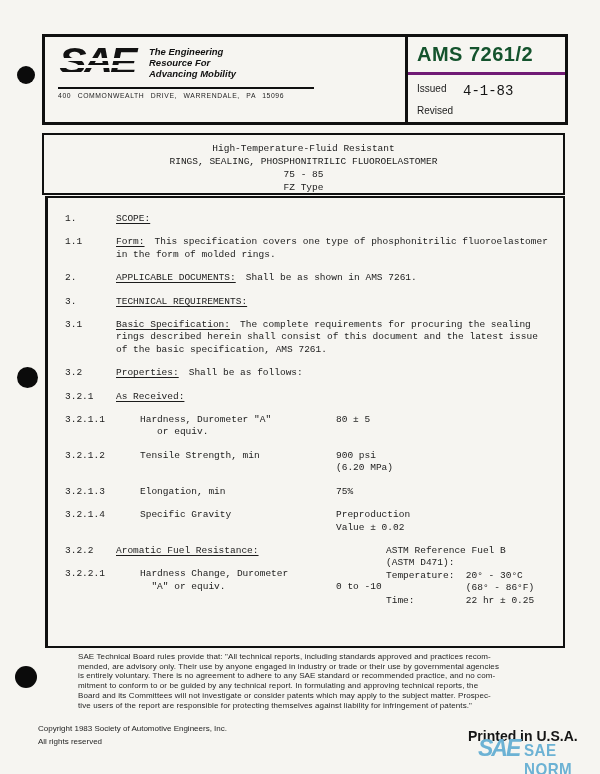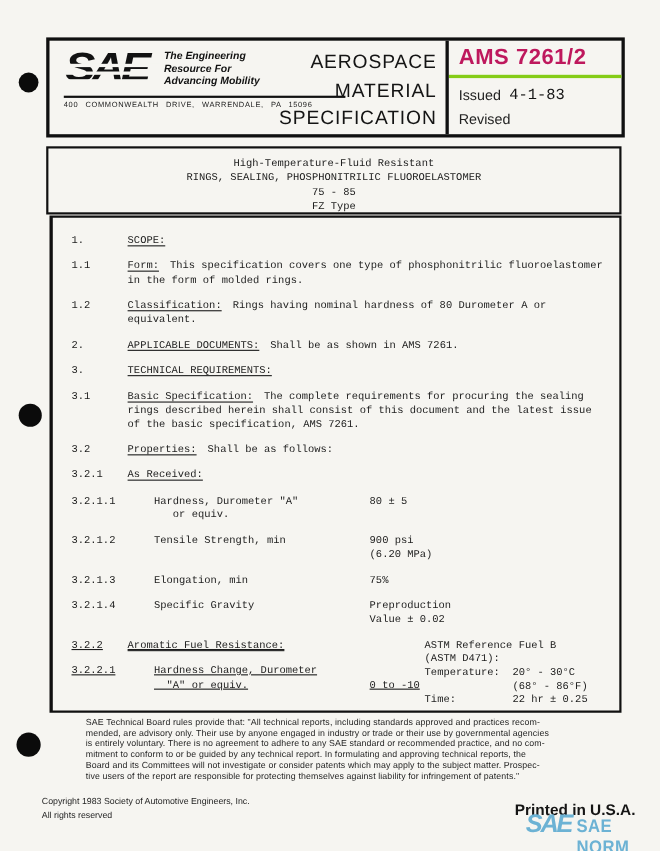--- a/index.html
+++ b/index.html
@@ -40,27 +40,27 @@
     font-family:"Liberation Sans", sans-serif; font-size:6.8px; letter-spacing:0.6px;
     word-spacing:4px; color:#222;
   }
   .doc-type {
     position:absolute; right:8px; top:7px; text-align:right;
     font-family:"Liberation Sans", sans-serif; font-size:17.5px; line-height:25.5px;
     letter-spacing:0.8px; white-space:pre-line; color:#141414;
   }
   .header-right { flex:1; display:flex; flex-direction:column; }
   .ams-box {
-    height:48px; border-bottom:3px solid #84cc16; display:flex; align-items:center;
+    height:48px; border-bottom:3px solid #701a75; display:flex; align-items:center;
     padding-left:9px; font-family:"Liberation Sans", sans-serif; font-weight:bold;
-    font-size:20px; letter-spacing:0.5px; color:#be185d;
+    font-size:20px; letter-spacing:0.5px; color:#14532d;
   }
   .issued-box { flex:1; padding:8px 8px 0 9px; font-family:"Liberation Sans", sans-serif; }
   .issue-row { display:flex; margin-bottom:6px; }
-  .issue-label { width:46px; font-size:13px; color:#222; }
+  .issue-label { width:46px; font-size:10px; color:#222; }
   .issue-value { font-family:"Liberation Mono", monospace; font-size:14px; color:#151515; }
 
   
   .title-block {
     position:absolute; left:42px; top:133px; width:523px; height:62px;
     border:2.5px solid #101010; text-align:center; padding-top:7px;
     font-size:9.5px; line-height:13px; color:#1a1a1a;
   }
 
   
@@ -70,21 +70,21 @@
     padding:15px 10px 0 17px; font-size:9.5px; line-height:12.4px; color:#1c1c1c;
   }
   .srow { display:flex; margin-bottom:11px; }
   .num  { width:51px; flex:none; }
   .cont { flex:1; white-space:pre-line; }
   .hd   { text-decoration:underline; text-underline-offset:1.5px; }
   .tx   { margin-left:10px; }
   .prow { display:flex; margin-bottom:11px;gap:24px; }
   .pname { width:172px; flex:none; white-space:pre; }
   .pval  { width:98px; flex:none; white-space:pre; }
-  .fuel  { position:relative;text-decoration:underline; }
+  .fuel  { position:relative; }
   .pad-line { padding-top:12.4px; }
   .fuel-right {
     position:absolute; left:321px; top:0; white-space:pre; line-height:12.4px;
   }
 
   
   .board-notice {
     position:absolute; left:78px; top:652px; width:478px;
     font-family:"Liberation Sans", sans-serif; font-size:8px; line-height:9.7px;
     letter-spacing:0.1px; white-space:pre; color:#1f1f1f;
@@ -125,23 +125,20 @@
         <div class="sae-logo-text">SAE</div>
         <div class="stripe stripe1"></div>
         <div class="stripe stripe2"></div>
         <div class="stripe stripe3"></div>
       </div>
       <div class="tagline">The Engineering
 Resource For
 Advancing Mobility</div>
       <div class="addr-rule"></div>
       <div class="address">400 COMMONWEALTH DRIVE, WARRENDALE, PA 15096</div>
-      <div class="doc-type">AEROSPACE
-MATERIAL
-SPECIFICATION</div>
     </div>
     <div class="header-right">
       <div class="ams-box">
         <span>AMS 7261/2</span>
       </div>
       <div class="issued-box">
         <div class="issue-row">
           <span class="issue-label">Issued</span>
           <span class="issue-value">4-1-83</span>
         </div>
@@ -166,25 +163,20 @@
       <span class="num">1.</span>
       <span class="cont"><span class="hd">SCOPE:</span><span class="tx"></span></span>
     </div>
 
     <div class="srow">
       <span class="num">1.1</span>
       <span class="cont"><span class="hd">Form:</span><span class="tx">This specification covers one type of phosphonitrilic fluoroelastomer
 in the form of molded rings.</span></span>
     </div>
 
-    <div class="srow">
-      <span class="num">1.2</span>
-      <span class="cont"><span class="hd">Classification:</span><span class="tx">Rings having nominal hardness of 80 Durometer A or
-equivalent.</span></span>
-    </div>
 
     <div class="srow">
       <span class="num">2.</span>
       <span class="cont"><span class="hd">APPLICABLE DOCUMENTS:</span><span class="tx">Shall be as shown in AMS 7261.</span></span>
     </div>
 
     <div class="srow">
       <span class="num">3.</span>
       <span class="cont"><span class="hd">TECHNICAL REQUIREMENTS:</span><span class="tx"></span></span>
     </div>

